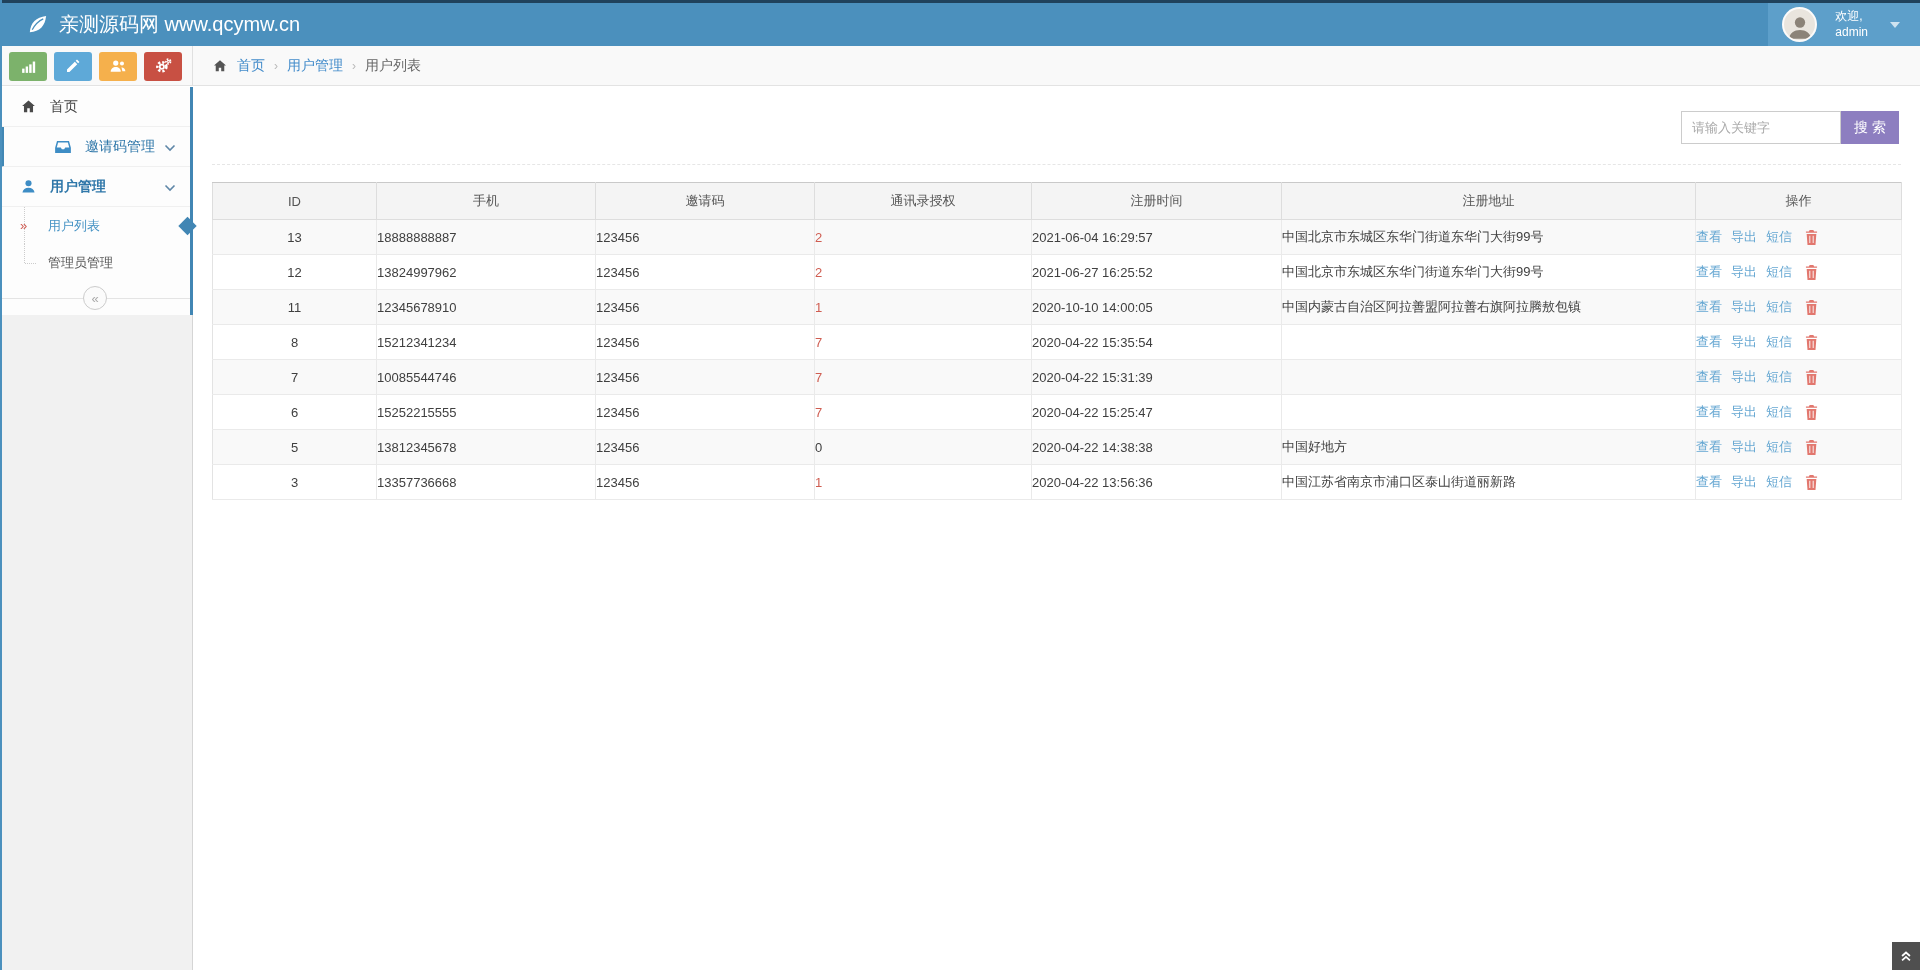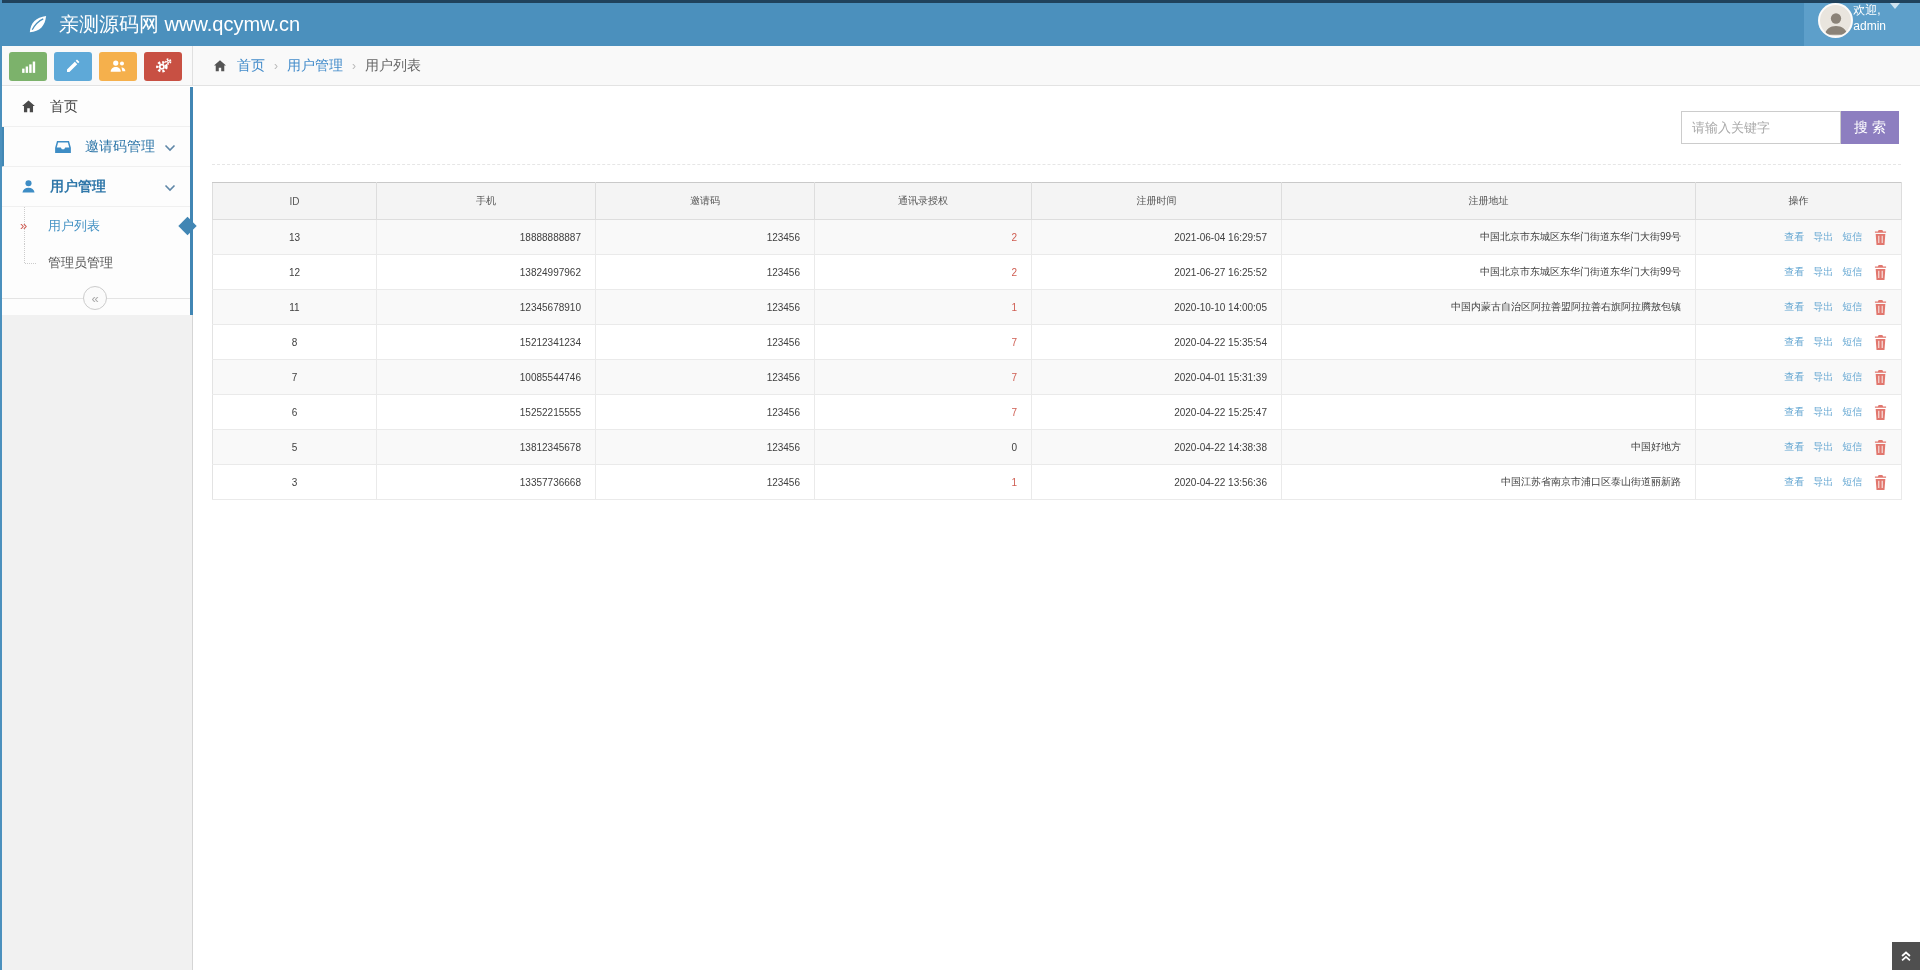--- a/index.html
+++ b/index.html
@@ -5,21 +5,21 @@
   * { margin:0; padding:0; box-sizing:border-box; }
   html,body { width:1920px; height:970px; overflow:hidden; font-family:"Liberation Sans",sans-serif; background:#fff; }
   body { position:relative; }
 
   
   .left-edge { position:absolute; left:0; top:0; bottom:0; width:2px; background:#4b90bd; z-index:60; }
 
   
   .topbar { position:absolute; left:0; top:0; width:100%; height:46px; background:#4b90bd; border-top:3px solid #20425c; z-index:40; }
   .brand { position:absolute; left:26px; top:0; height:43px; display:flex; align-items:center; gap:10px; color:#fff; font-size:20px; white-space:nowrap; }
-  .user-area { position:absolute; right:0; top:0; height:43px; background:#5d9fca; display:flex; padding:0 20px 0 14px; gap:0; cursor:pointer; }
+  .user-area { position:absolute; right:0; top:0; height:43px; background:#5d9fca; display:flex; align-items:center; padding:0 20px 0 14px; gap:18px; cursor:pointer; }
   .avatar { width:35px; height:35px; border-radius:50%; background:#e9e5de; border:2px solid rgba(255,255,255,.85); overflow:hidden; display:flex; align-items:flex-end; justify-content:center; }
   .welcome { color:#fff; font-size:12px; line-height:1.3; }
   .caret-down { width:0; height:0; border-left:5px solid transparent; border-right:5px solid transparent; border-top:6px solid #cfe3f0; margin-left:4px; }
 
   
   .toolbar { position:absolute; left:0; top:46px; width:100%; height:40px; background:#f9f9f9; border-bottom:1px solid #e3e3e3; z-index:30; }
   .toolbar-left { position:absolute; left:0; top:0; width:193px; height:40px; border-right:1px solid #e0e0e0; display:flex; align-items:center; gap:7px; padding-left:9px; }
   .qbtn { width:38px; height:29px; border-radius:3px; display:flex; align-items:center; justify-content:center; cursor:pointer; }
   .qbtn-green { background:#7cb26b; } .qbtn-blue { background:#5ea9d8; }
   .qbtn-orange { background:#f5b04c; } .qbtn-red { background:#c85043; }
@@ -49,23 +49,23 @@
 
   
   .main { position:absolute; left:193px; top:87px; right:0; bottom:0; background:#fff; }
   .search-row { position:absolute; top:24px; right:21px; display:flex; }
   .search-input { width:160px; height:33px; border:1px solid #ccc; padding:0 10px; font-size:13px; color:#555; font-family:"Liberation Sans",sans-serif; }
   .search-input::placeholder { color:#aaa; }
   .search-btn { width:58px; height:33px; background:#8d7ec0; color:#fff; border:none; font-size:14px; cursor:pointer; font-family:"Liberation Sans",sans-serif; }
   .dashed-divider { position:absolute; top:77px; left:19px; right:19px; border-top:1px dashed #e6e6e6; }
 
   .tbl-wrap { position:absolute; top:95px; left:19px; right:19px; }
-  table { width:100%; border-collapse:collapse; table-layout:fixed; font-size:10px; color:#404040;border-radius:8px; }
+  table { width:100%; border-collapse:collapse; table-layout:fixed; font-size:13px; color:#404040;border-radius:8px; }
   thead th { background:#f4f4f4; border:1px solid #ddd; border-top:1px solid #c9c9c9; height:37px; font-weight:normal; color:#555; text-align:center; padding:0 14px; }
-  tbody td { border:1px solid #eaeaea; border-left:1px solid #e3e3e3; height:35px; padding:0 14px; overflow:hidden; white-space:nowrap;text-align:right; }
+  tbody td { border:1px solid #eaeaea; border-left:1px solid #e3e3e3; height:35px; padding:0 0; overflow:hidden; white-space:nowrap; }
   tbody tr:nth-child(odd) td { background:#f9f9f9; }
   th.c-id, td.c-id { text-align:center; padding:0; }
   td.red { color:#cf5d51; }
   td a.op { color:#65a7d2; text-decoration:none; margin-right:9px; cursor:pointer; }
   .trash { cursor:pointer; vertical-align:middle; }
 
   .scrolltop { position:absolute; right:0; bottom:0; width:28px; height:28px; background:#4f4f4f; display:flex; align-items:center; justify-content:center; cursor:pointer; z-index:70; }
 </style>
 </head>
 <body>
@@ -306,21 +306,21 @@
       <path d="M1.8 4.2h10.4L11.3 16H2.7zM4.7 6v8h1V6zM8.3 6v8h1V6z"></path>
     </g>
   </svg>
 </td>
           </tr>
           <tr>
             <td class="c-id">7</td>
             <td>10085544746</td>
             <td>123456</td>
             <td class="red">7</td>
-            <td>2020-04-01 15:31:39</td>
+            <td>2020-04-22 15:31:39</td>
             <td></td>
             <td><a class="op">查看</a><a class="op">导出</a><a class="op">短信</a>
   <svg class="trash" viewBox="0 0 14 16" width="13" height="15">
     <g fill="#e2776e">
       <path d="M5 0h4l.8 1.5H13V3H1V1.5h3.2z"></path>
       <path d="M1.8 4.2h10.4L11.3 16H2.7zM4.7 6v8h1V6zM8.3 6v8h1V6z"></path>
     </g>
   </svg>
 </td>
           </tr>

